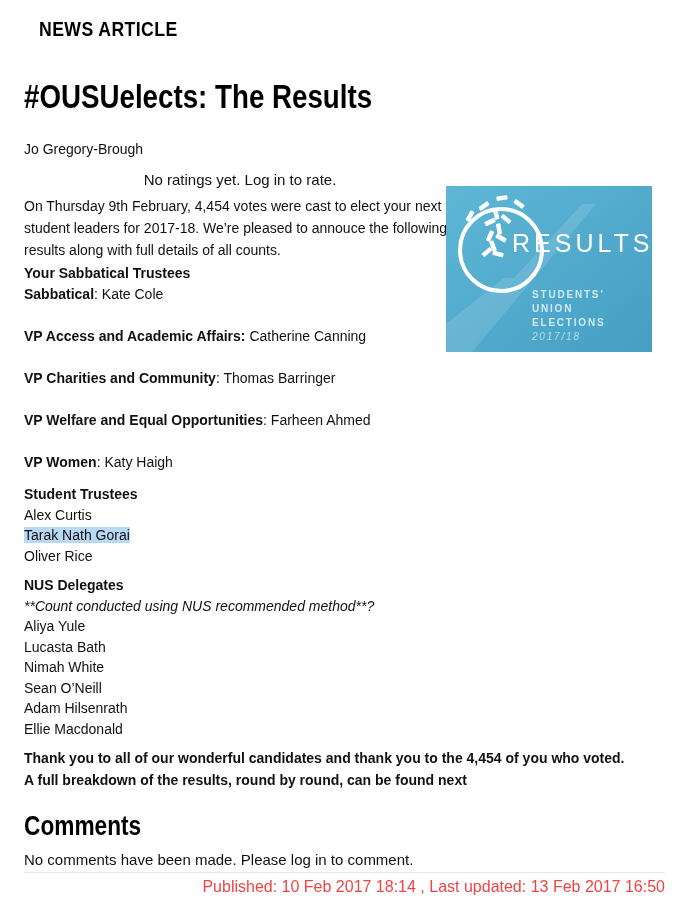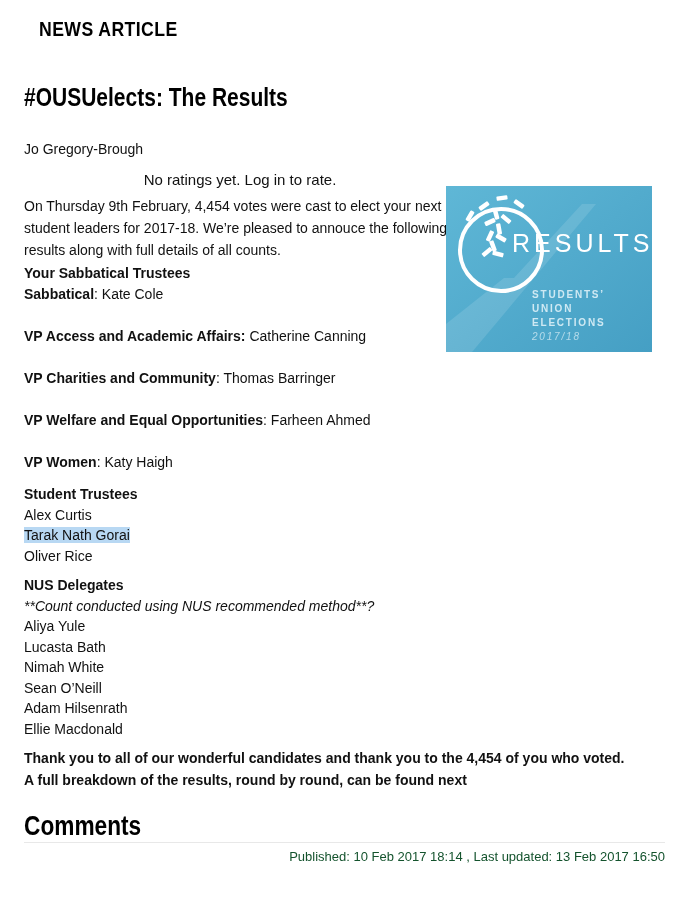--- a/index.html
+++ b/index.html
@@ -1,36 +1,36 @@
 <!DOCTYPE html>
 <html><head>
 <meta charset="utf-8">
 <style>
   html,body{margin:0;padding:0;background:#fff;}
   body{font-family:"Liberation Sans",sans-serif;color:#111;}
   .page{position:relative;width:689px;min-height:924px;padding:0 24px 30px;box-sizing:border-box;background:#fff;overflow:hidden;}
   .condensed{display:inline-block;transform:scaleX(0.84);transform-origin:0 50%;white-space:nowrap;}
   .kicker-wrap{padding-top:17px;margin-left:15px;}
   .kicker{font-size:21px;font-weight:700;line-height:24px;letter-spacing:0.5px;color:#000;}
-  h1.title{margin:39px 0 0;font-size:25px;line-height:34px;font-weight:700;color:#000;}
+  h1.title{margin:39px 0 0;font-size:33px;line-height:34px;font-weight:700;color:#000;}
   .author{margin-top:25px;font-size:14px;line-height:21px;}
   .rating{margin-top:9px;width:432px;text-align:center;font-size:15px;line-height:21px;}
   .rating .action{cursor:pointer;}
   p.intro{margin:5px 0 2px;width:432px;font-size:14px;line-height:22px;}
   p.block{margin:0 0 21px;font-size:14px;line-height:21px;}
   p.block.tight{line-height:20.5px;}
   p.mb11{margin-bottom:11px;}
   p.mb9{margin-bottom:9px;}
   p.mb8{margin-bottom:8px;}
   p.closing{margin:0;font-size:14px;line-height:22px;font-weight:700;}
   .hl{background:#b8d8f3;}
   h2.comments{margin:21px 0 0;font-size:27px;line-height:28px;font-weight:700;color:#000;}
   p.no-comments{margin:9px 0 0;font-size:15px;line-height:21px;}
   .divider{margin-top:2px;border-top:1px solid #e8e8e8;height:0;}
-  .footer{margin-top:7px;font-size:13px;line-height:14px;text-align:right;color:#14532d;}
+  .footer{margin-top:7px;font-size:16px;line-height:14px;text-align:right;color:#ef4444;}
   .results-image{position:absolute;left:446px;top:186px;width:206px;height:166px;}
   .results-image svg{display:block;}
   em.note{font-style:italic;}
 </style>
 </head>
 <body>
 
 <div class="page">
 
   <div class="kicker-wrap">
@@ -80,20 +80,21 @@
 
   <p class="closing">
     <span>Thank you to all of our wonderful candidates and thank you to the 4,454 of you who voted.</span><br>
     <span>A full breakdown of the results, round by round, can be found </span><span>next</span>
   </p>
 
   <h2 class="comments">
     <span class="condensed">Comments</span>
   </h2>
 
+  <p class="no-comments"><span>No comments have been made. </span><span>Please log in to comment.</span></p>
 
   <div class="divider"></div>
 
   <div class="footer">Published: 10 Feb 2017 18:14 , Last updated: 13 Feb 2017 16:50</div>
 
   <div class="results-image">
     <svg width="206" height="166" viewBox="0 0 206 166">
       <defs>
         <linearGradient id="bgGrad" x1="0" y1="0" x2="1" y2="1">
           <stop offset="0" stop-color="#5fb7d6"></stop>

